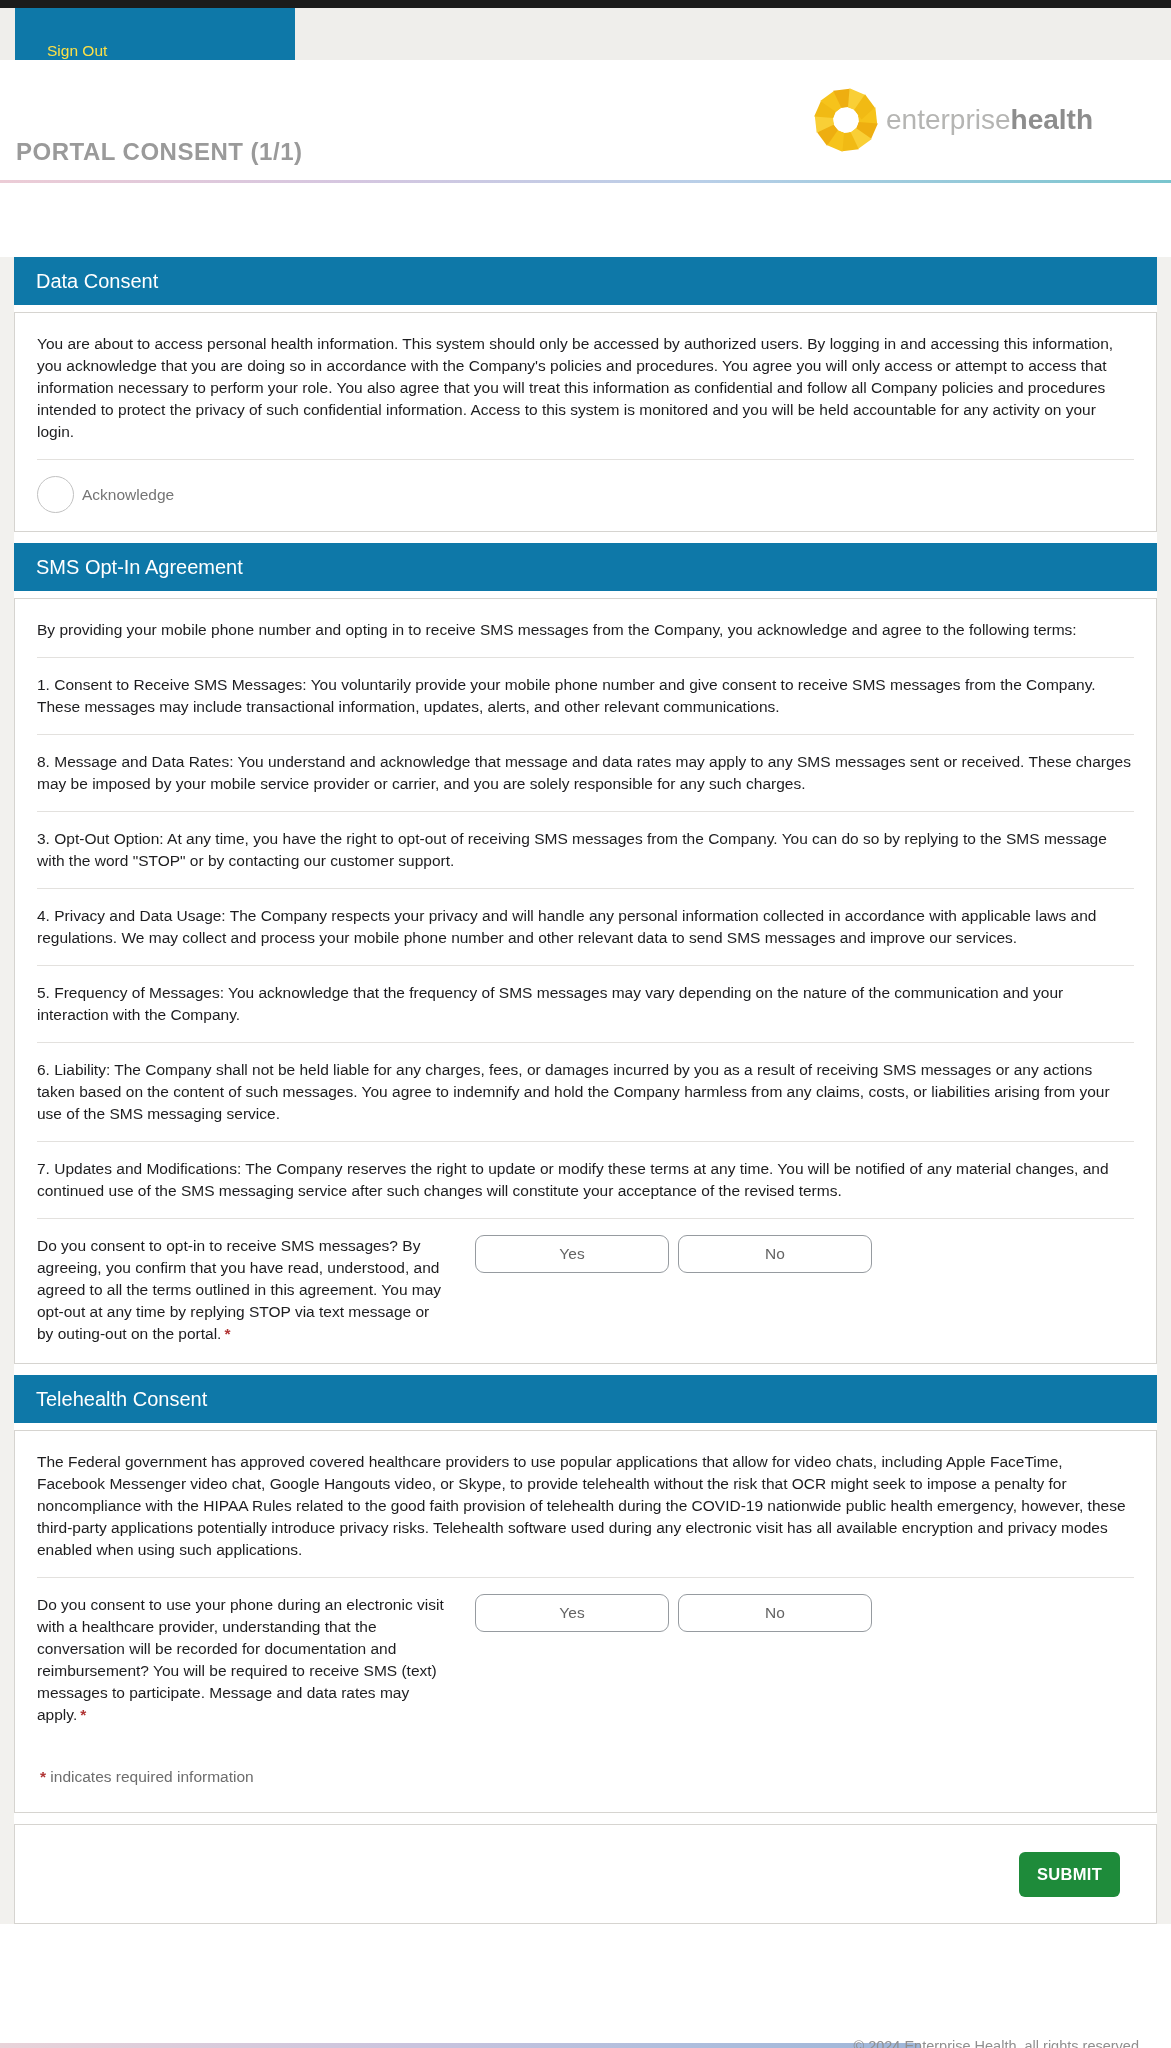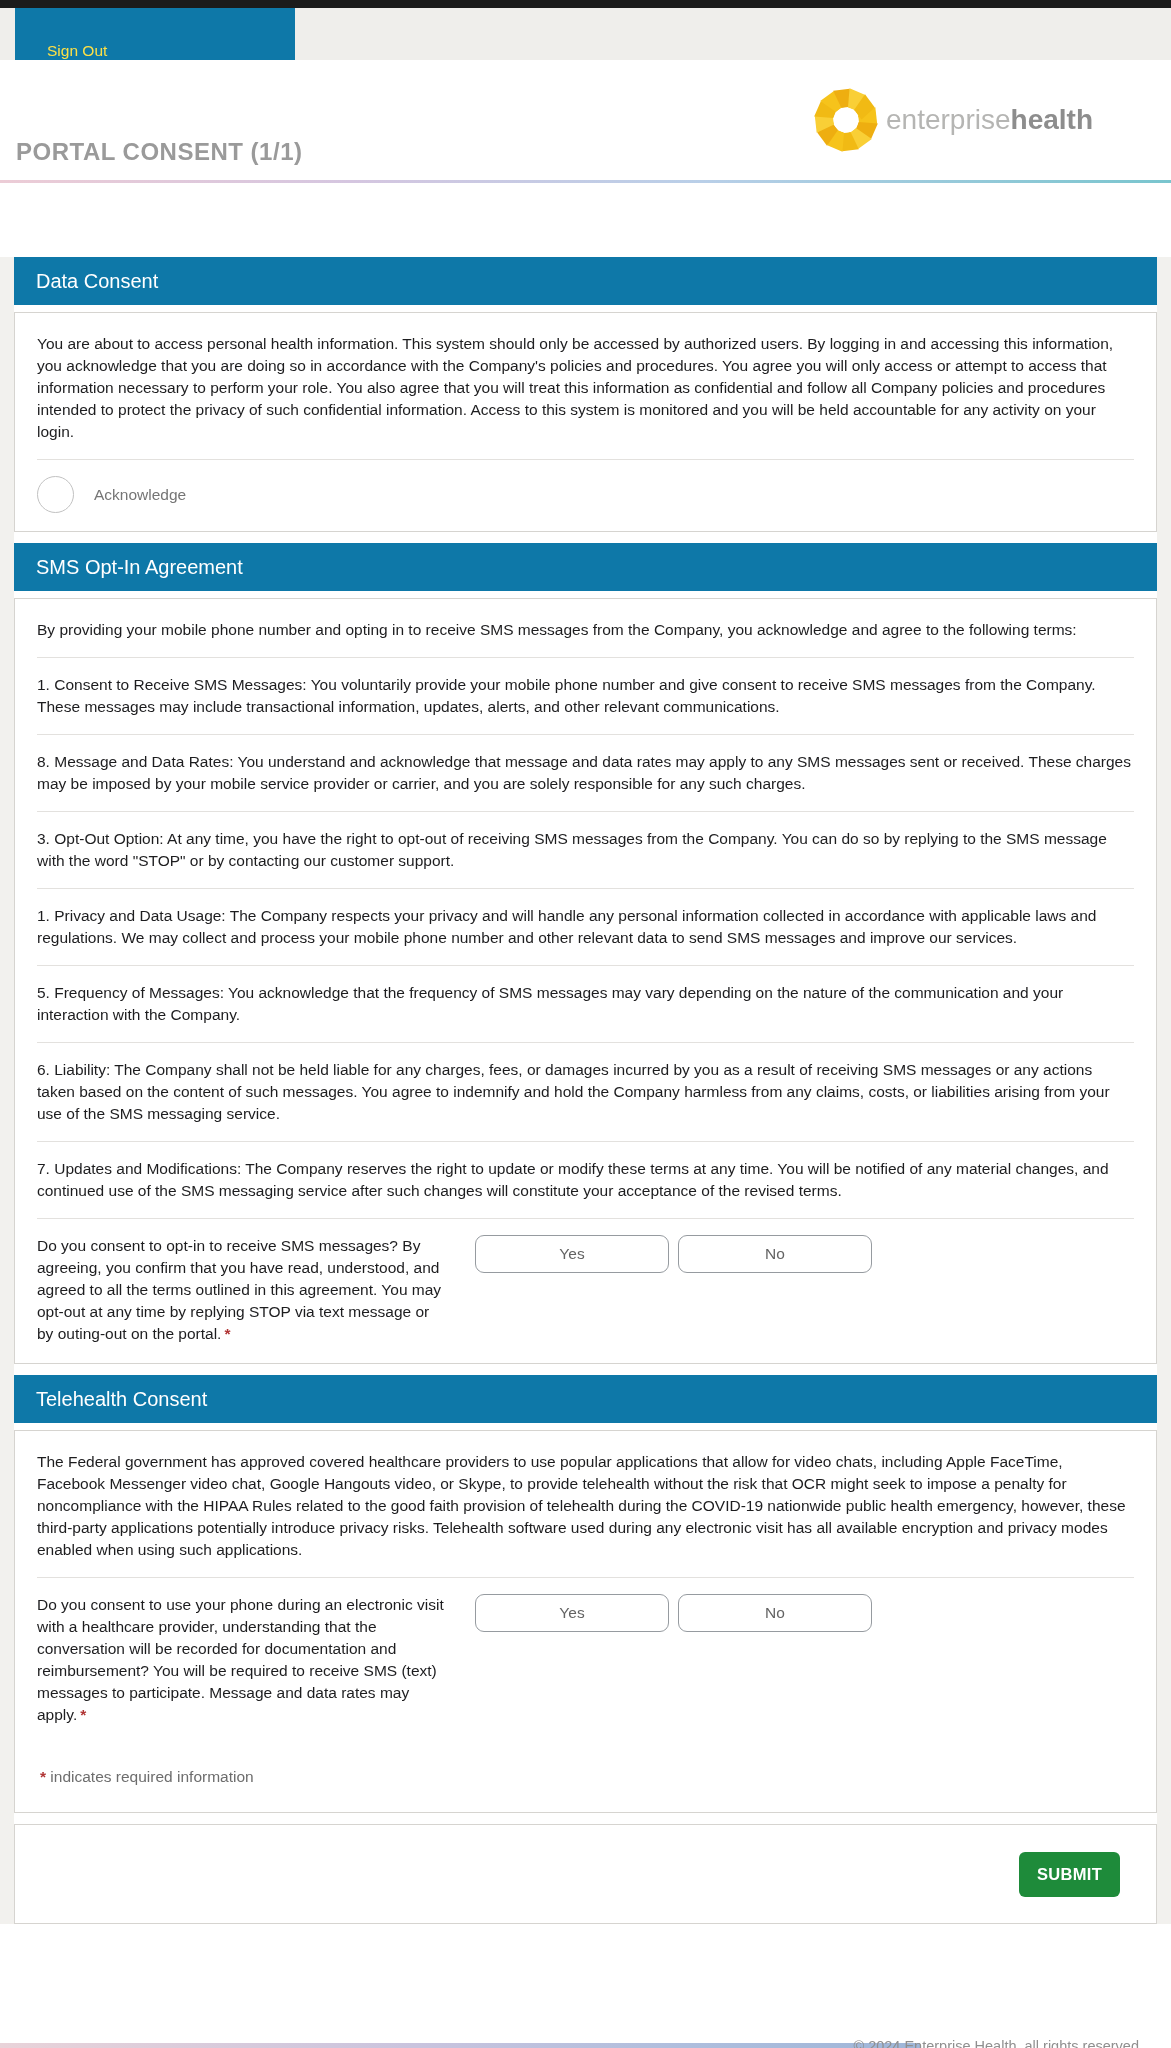--- a/index.html
+++ b/index.html
@@ -47,21 +47,21 @@
   .rule { border:none; border-top:1px solid #e3e1de; margin:14px 0; height:0; }
   .q-row { display:flex; margin-top:16px; }
   .q-label { width:438px; flex:none; padding-right:26px; }
   .req { color:#b03434; font-weight:bold; margin-left:3px; }
   .q-controls { display:flex; gap:9px; align-items:flex-start; }
   .opt-btn {
     width:194px; height:38px; background:#fff;
     border:1px solid #969ba0; border-radius:9px;
     color:#636363; font-size:15.5px; font-family:inherit; cursor:pointer;
   }
-  .ack { display:flex; align-items:center; gap:20px; color:#757575; }
+  .ack { display:flex; align-items:center; gap:8px; color:#757575; }
   .radio-circle {
     width:37px; height:37px; border-radius:50%;
     border:1px solid #c2c2c2; background:#fff; cursor:pointer; flex:none;
   }
   .note { margin-top:40px; margin-bottom:6px; color:#6d6d6d; }
   .submit-box {
     border:1px solid #d6d4d0; height:100px; margin-bottom:32px;
     display:flex; align-items:center; justify-content:flex-end; padding-right:36px;
   }
   .submit-btn {
@@ -135,21 +135,21 @@
       <div class="sec-h">SMS Opt-In Agreement</div>
       <div class="sec-box">
         <p>By providing your mobile phone number and opting in to receive SMS messages from the Company, you acknowledge and agree to the following terms:</p>
         <hr class="rule">
         <p>1. Consent to Receive SMS Messages: You voluntarily provide your mobile phone number and give consent to receive SMS messages from the Company. These messages may include transactional information, updates, alerts, and other relevant communications.</p>
         <hr class="rule">
         <p>8. Message and Data Rates: You understand and acknowledge that message and data rates may apply to any SMS messages sent or received. These charges may be imposed by your mobile service provider or carrier, and you are solely responsible for any such charges.</p>
         <hr class="rule">
         <p>3. Opt-Out Option: At any time, you have the right to opt-out of receiving SMS messages from the Company. You can do so by replying to the SMS message with the word "STOP" or by contacting our customer support.</p>
         <hr class="rule">
-        <p>1. Privacy and Data Usage: The Company respects your privacy and will handle any personal information collected in accordance with applicable laws and regulations. We may collect and process your mobile phone number and other relevant data to send SMS messages and improve our services.</p>
+        <p>4. Privacy and Data Usage: The Company respects your privacy and will handle any personal information collected in accordance with applicable laws and regulations. We may collect and process your mobile phone number and other relevant data to send SMS messages and improve our services.</p>
         <hr class="rule">
         <p>5. Frequency of Messages: You acknowledge that the frequency of SMS messages may vary depending on the nature of the communication and your interaction with the Company.</p>
         <hr class="rule">
         <p>6. Liability: The Company shall not be held liable for any charges, fees, or damages incurred by you as a result of receiving SMS messages or any actions taken based on the content of such messages. You agree to indemnify and hold the Company harmless from any claims, costs, or liabilities arising from your use of the SMS messaging service.</p>
         <hr class="rule">
         <p>7. Updates and Modifications: The Company reserves the right to update or modify these terms at any time. You will be notified of any material changes, and continued use of the SMS messaging service after such changes will constitute your acceptance of the revised terms.</p>
         <hr class="rule">
         <div class="q-row">
           <div class="q-label"><span>Do you consent to opt-in to receive SMS messages? By agreeing, you confirm that you have read, understood, and agreed to all the terms outlined in this agreement. You may opt-out at any time by replying STOP via text message or by outing-out on the portal.</span><span class="req">*</span></div>
           <div class="q-controls">

